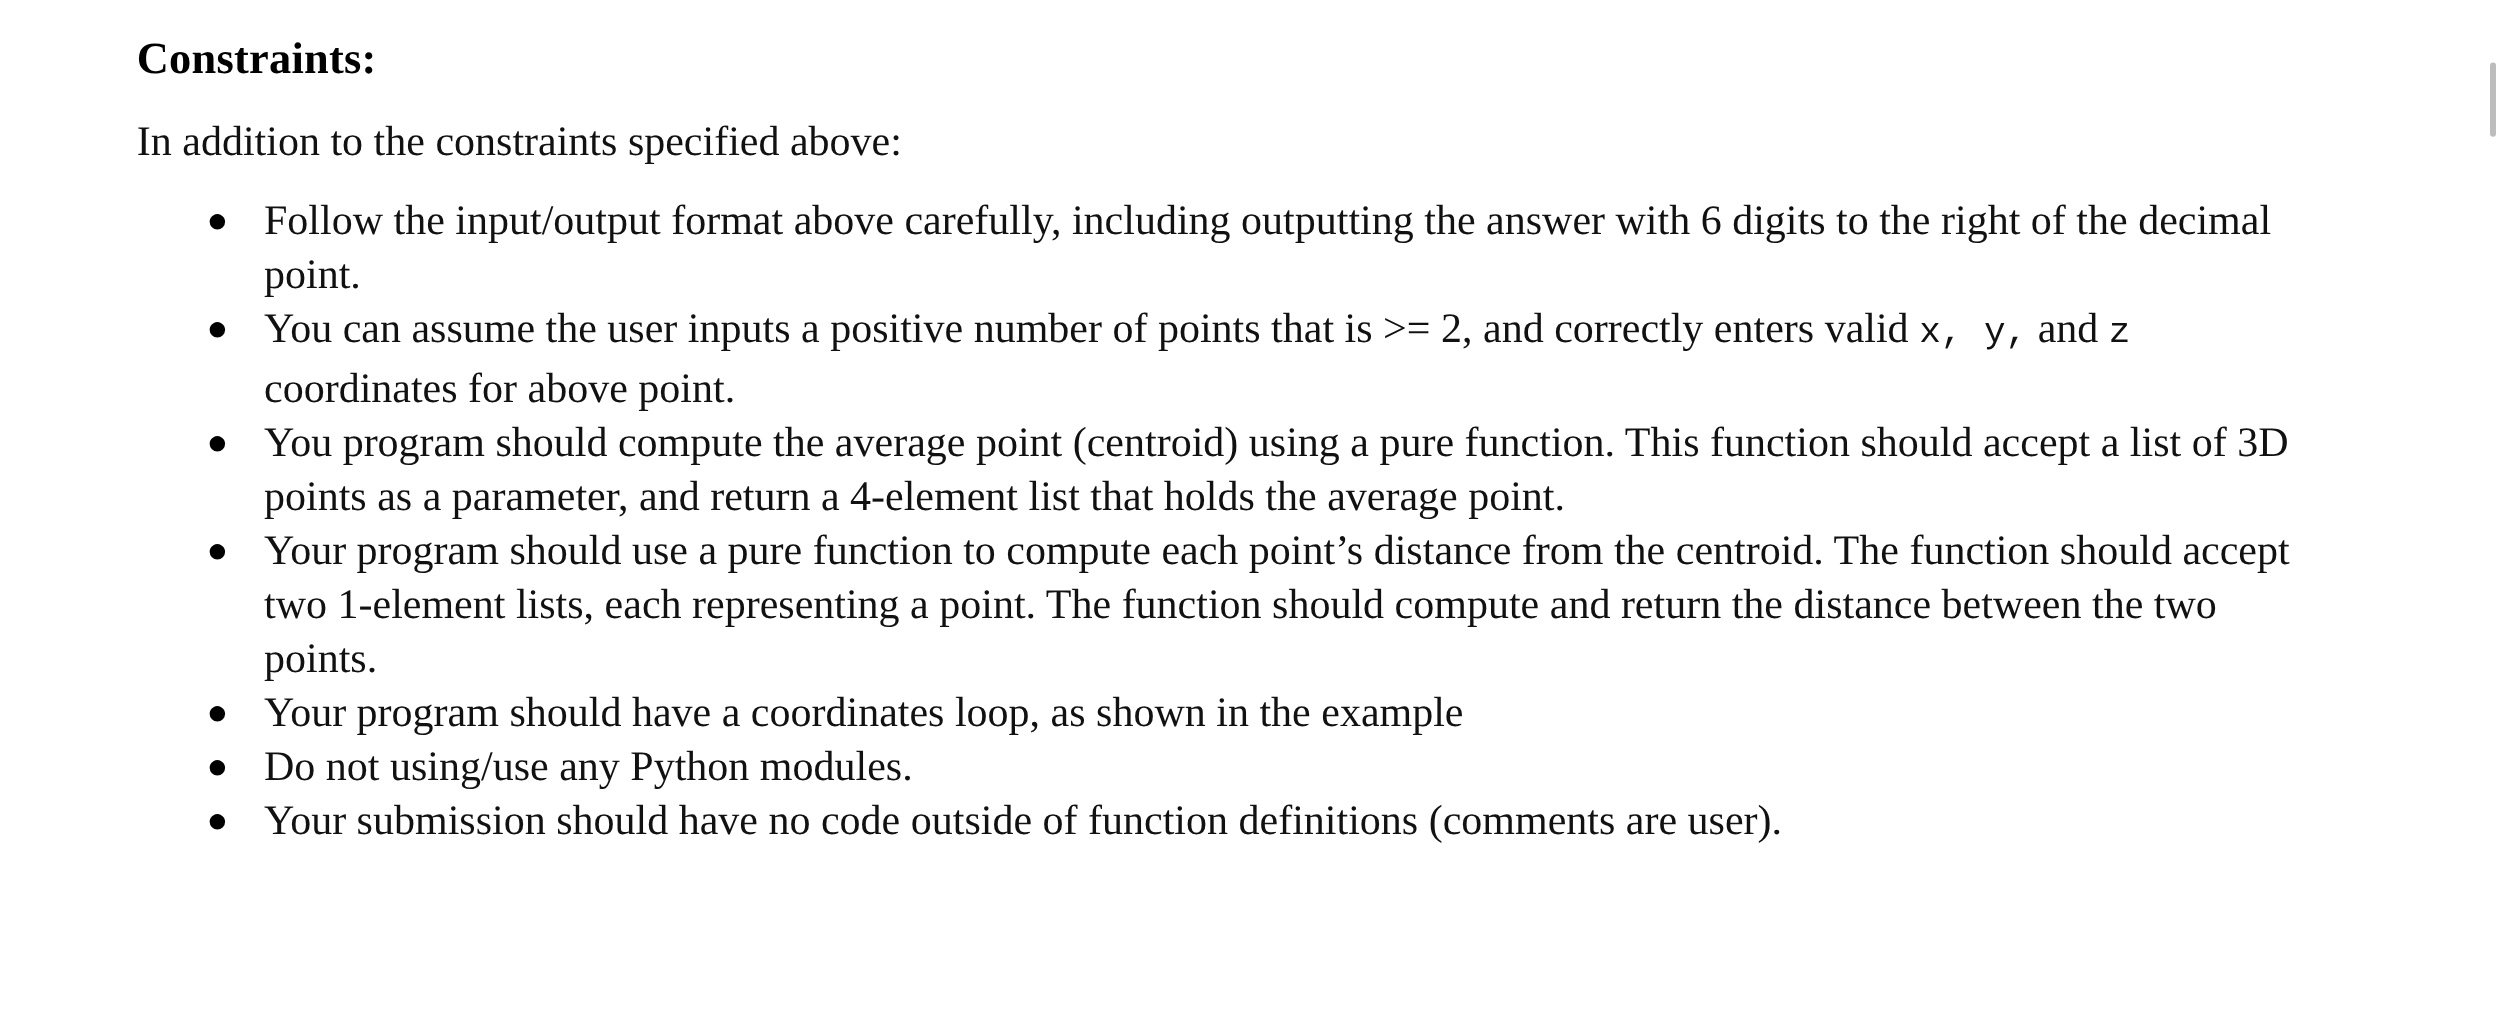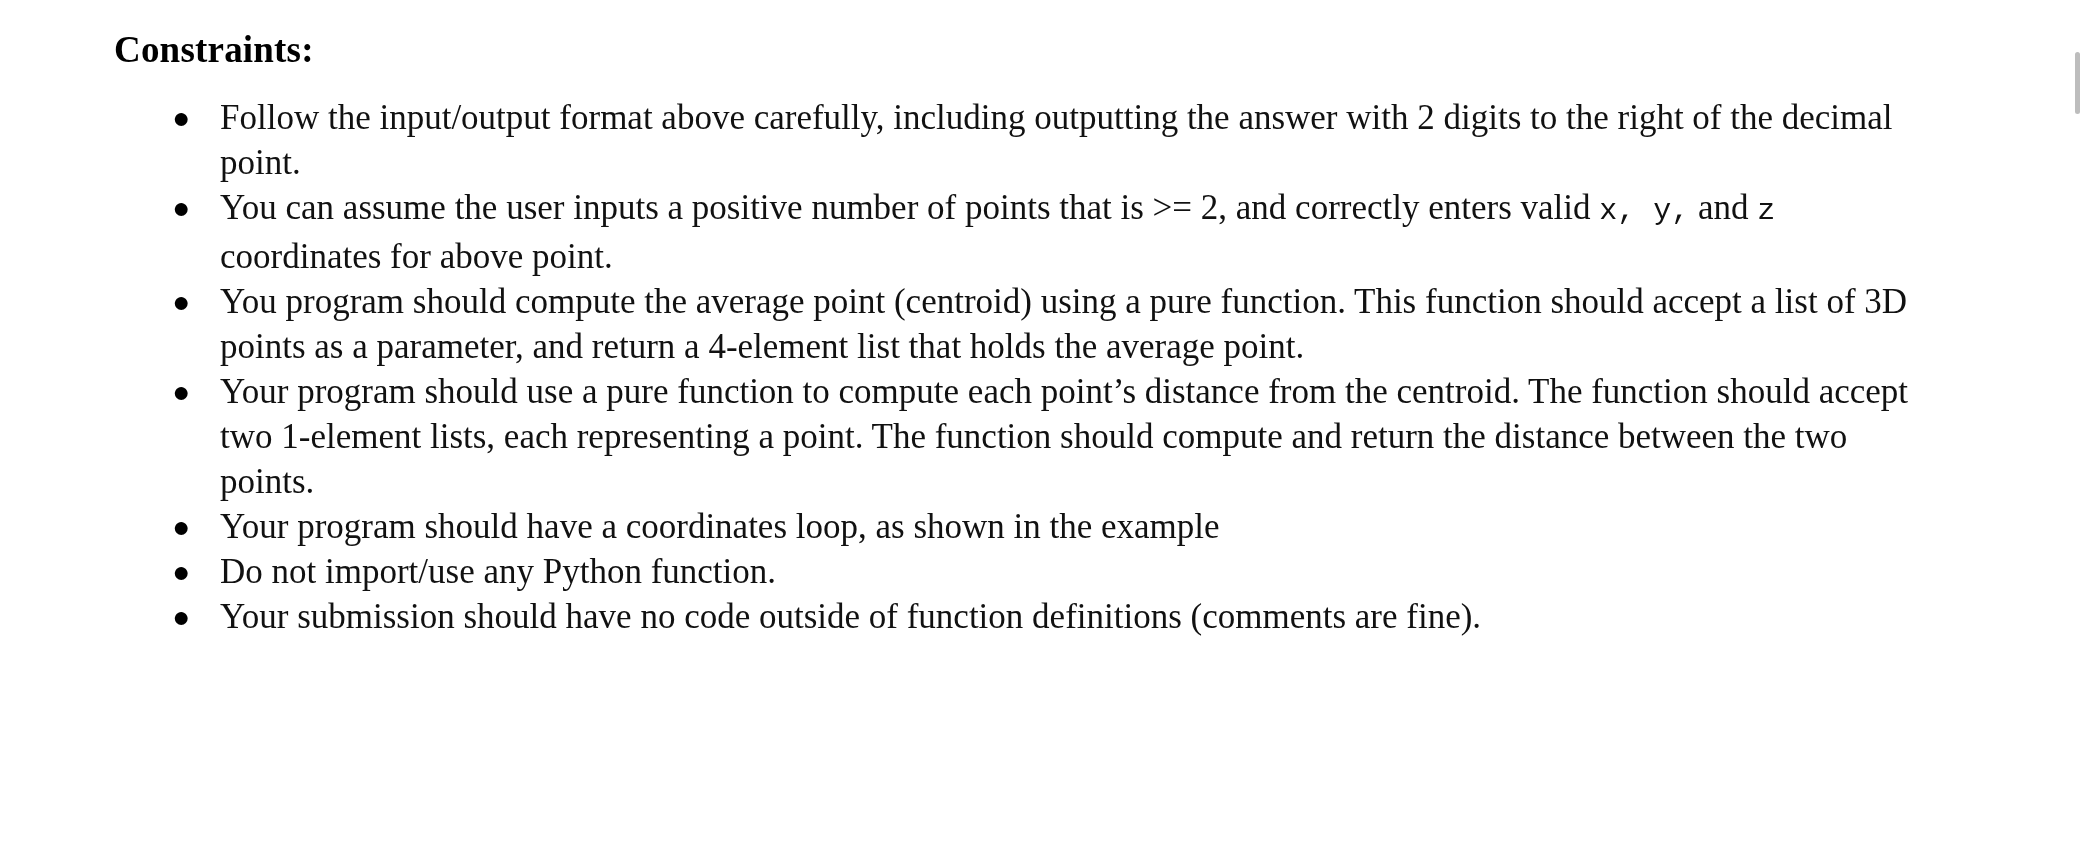--- a/index.html
+++ b/index.html
@@ -111,26 +111,27 @@
 </style>
 </head>
 <body>
 
 <div class="page">
 
   <div class="content">
 
     <h2 class="section-heading">Constraints:</h2>
 
+    <p class="intro-paragraph">In addition to the constraints specified above:</p>
 
     <ul class="constraint-list">
 
       <li class="constraint-item">
         <span class="bullet-marker">●</span>
-        <span class="item-text">Follow the input/output format above carefully, including outputting the answer with 2 digits to the right of the decimal point.</span>
+        <span class="item-text">Follow the input/output format above carefully, including outputting the answer with 6 digits to the right of the decimal point.</span>
       </li>
 
       <li class="constraint-item">
         <span class="bullet-marker">●</span>
         <span class="item-text"><span>You can assume the user inputs a positive number of points that is &gt;= 2, and correctly enters valid </span><code class="mono">x, </code><code class="mono">y,</code><span> and </span><code class="mono">z </code><span> coordinates for above point.</span></span>
       </li>
 
       <li class="constraint-item">
         <span class="bullet-marker">●</span>
         <span class="item-text">You program should compute the average point (centroid) using a pure function. This function should accept a list of 3D points as a parameter, and return a 4-element list that holds the average point.</span>
@@ -141,26 +142,26 @@
         <span class="item-text">Your program should use a pure function to compute each point’s distance from the centroid. The function should accept two 1-element lists, each representing a point. The function should compute and return the distance between the two points.</span>
       </li>
 
       <li class="constraint-item">
         <span class="bullet-marker">●</span>
         <span class="item-text">Your program should have a coordinates loop, as shown in the example</span>
       </li>
 
       <li class="constraint-item">
         <span class="bullet-marker">●</span>
-        <span class="item-text">Do not import/use any Python function.</span>
+        <span class="item-text">Do not using/use any Python modules.</span>
       </li>
 
       <li class="constraint-item">
         <span class="bullet-marker">●</span>
-        <span class="item-text">Your submission should have no code outside of function definitions (comments are fine).</span>
+        <span class="item-text">Your submission should have no code outside of function definitions (comments are user).</span>
       </li>
 
     </ul>
   </div>
 
   <div class="scrollbar-track">
     <div class="scrollbar-thumb"></div>
   </div>
 
 </div>

